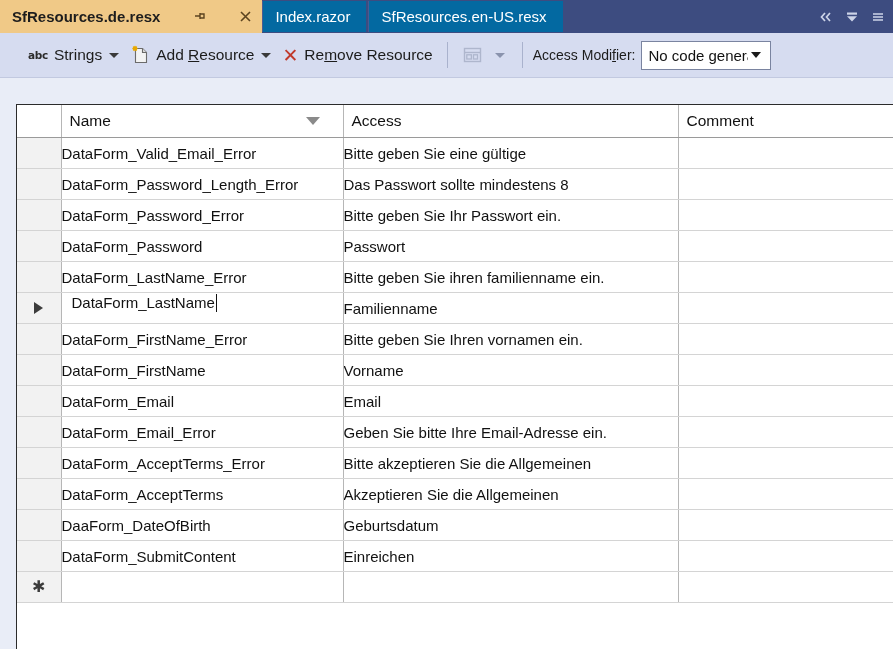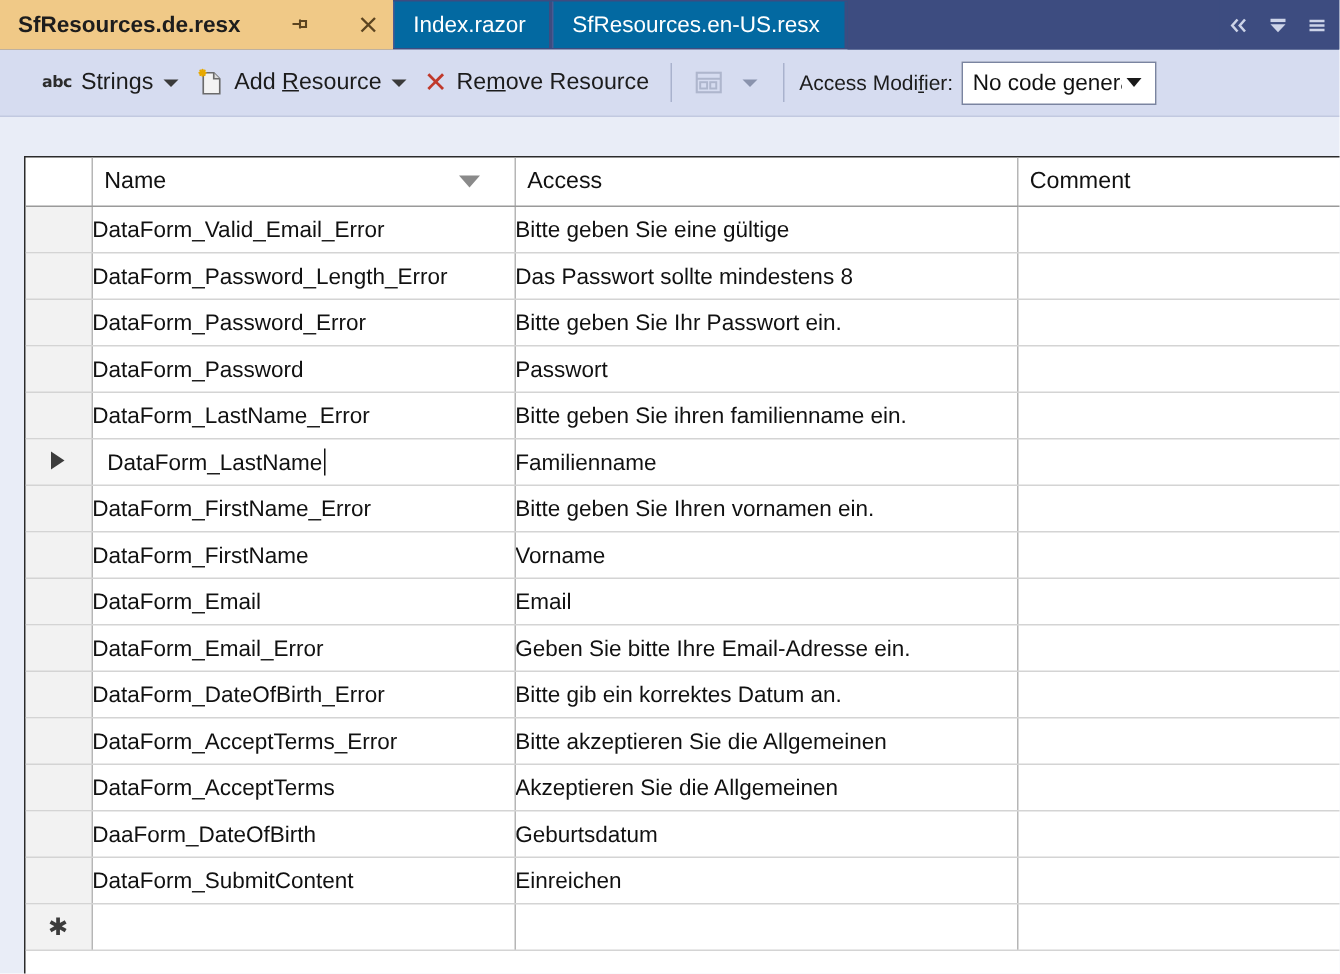--- a/index.html
+++ b/index.html
@@ -257,21 +257,21 @@
     font-size: 16px;
     color: #555;
     font-family: "DejaVu Sans", sans-serif;
   }
   tr.editing td.cell-name {
     padding-left: 0;
     border-right: 1px solid #b6b6b6;
   }
   .editbox {
     display: flex;
-    align-items: center;
+    align-items: flex-start;
     height: 28px;
     margin: 0 1px;
     padding-left: 9px;
     background: #ffffff;
     box-sizing: border-box;
   }
   .caret-bar {
     display: inline-block;
     width: 1px;
     height: 18px;
@@ -474,26 +474,20 @@
           <td class="cell"></td>
         </tr>
         <tr>
           <td class="rowhdr"></td>
           <td class="cell">DataForm_Email_Error</td>
           <td class="cell">Geben Sie bitte Ihre Email-Adresse ein.</td>
           <td class="cell"></td>
         </tr>
         <tr>
           <td class="rowhdr"></td>
-          <td class="cell">DataForm_DateOfBirth_Error</td>
-          <td class="cell">Bitte gib ein korrektes Datum an.</td>
-          <td class="cell"></td>
-        </tr>
-        <tr>
-          <td class="rowhdr"></td>
           <td class="cell">DataForm_AcceptTerms_Error</td>
           <td class="cell">Bitte akzeptieren Sie die Allgemeinen</td>
           <td class="cell"></td>
         </tr>
         <tr>
           <td class="rowhdr"></td>
           <td class="cell">DataForm_AcceptTerms</td>
           <td class="cell">Akzeptieren Sie die Allgemeinen</td>
           <td class="cell"></td>
         </tr>

